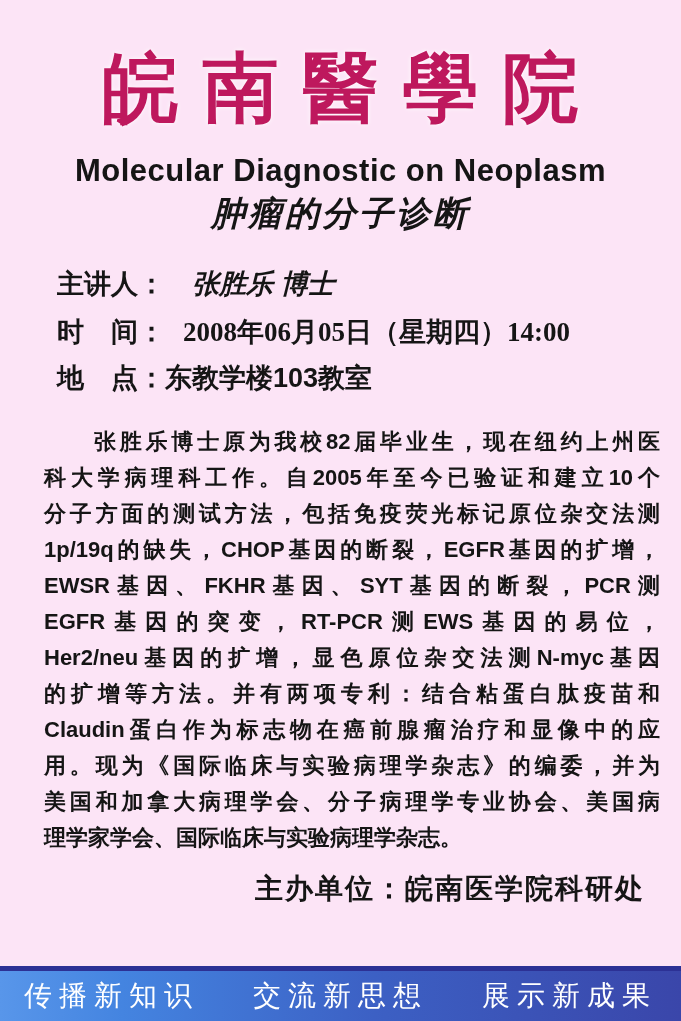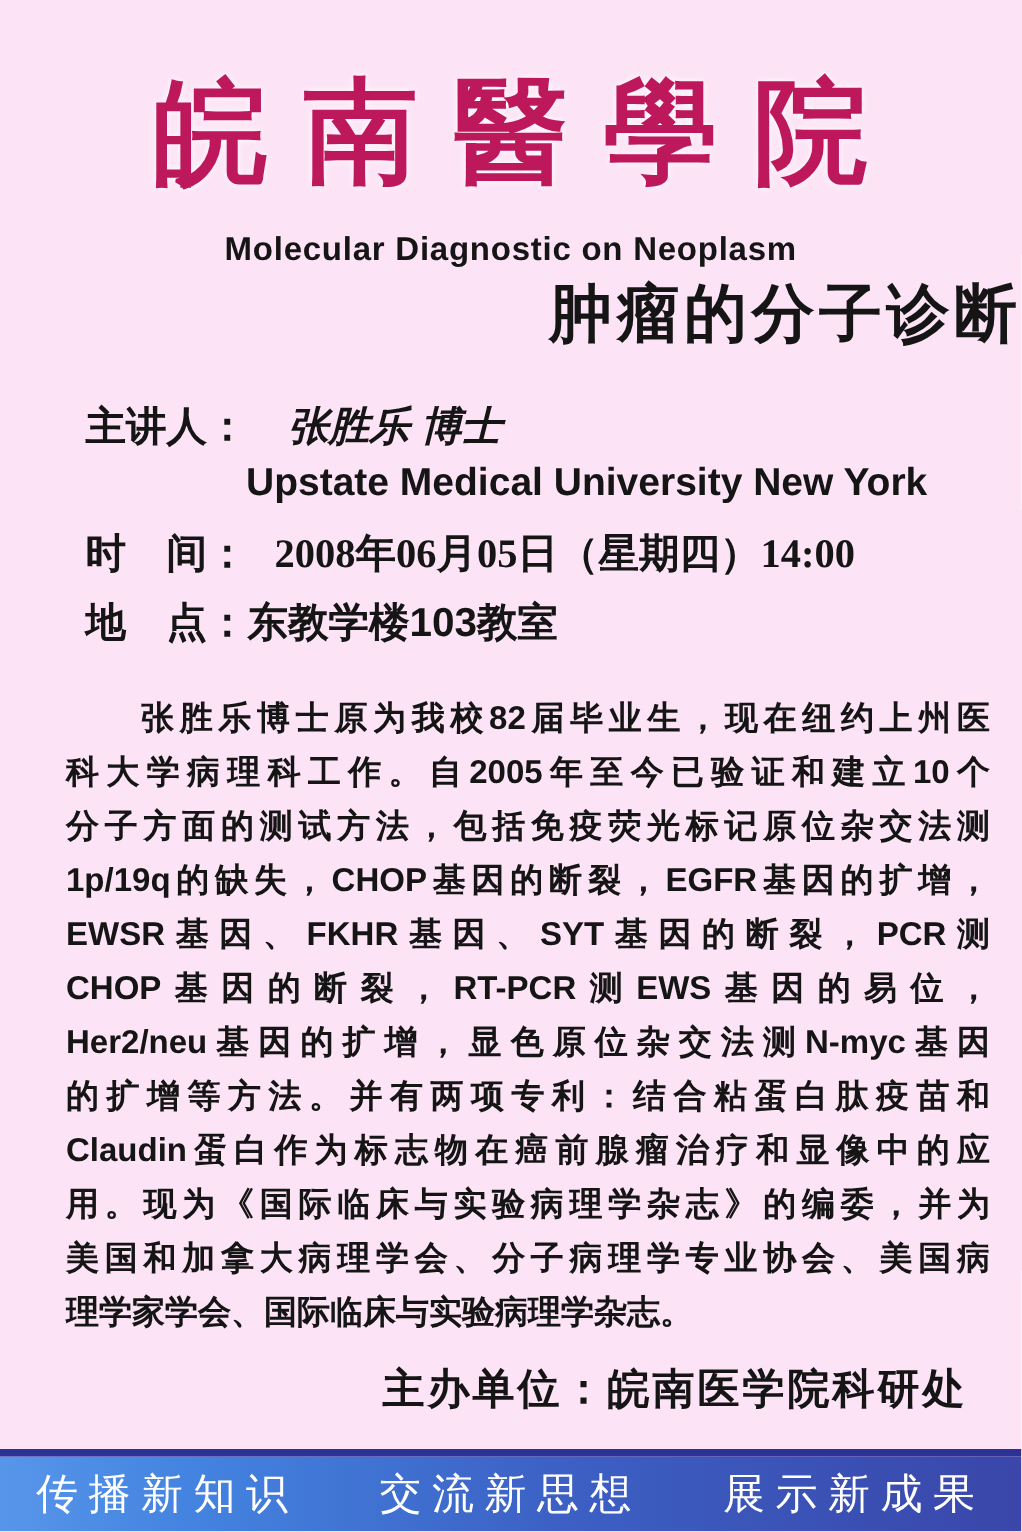--- a/index.html
+++ b/index.html
@@ -22,30 +22,31 @@
     font-size:76px;
     font-weight:bold;
     letter-spacing:24px;
     line-height:1.15;
     text-shadow:0 0 5px rgba(255,255,255,0.95);
     white-space:nowrap;
   }
   .en-title {
     margin-top:22px;
     text-align:center;
-    font-size:22px;
+    font-size:31px;
     font-weight:bold;
     letter-spacing:0.5px;
   }
   .cn-title {
     margin-top:2px;
-    text-align:right;
-    font-size:42px;
+    text-align:center;
+    font-size:34px;
     font-weight:bold;
     letter-spacing:3px;
+    font-style:italic;
   }
   .info {
     margin:32px 28px 0 57px;
     font-size:27px;
     font-weight:bold;
     line-height:31px;
   }
   .row-affiliation { margin-left:107px; margin-top:6px; font-size:26px; }
   .row-time       { margin-top:17px;font-family:Liberation Serif, serif; }
   .row-location   { margin-top:15px; }
@@ -94,36 +95,35 @@
   <div class="school-title">皖南醫學院</div>
 
   <div class="en-title">Molecular Diagnostic on Neoplasm</div>
 
   <div class="cn-title">肿瘤的分子诊断</div>
 
   <div class="info">
     <div class="info-row row-speaker">
       <span>主讲人：</span><span class="gap-med">张胜乐 博士</span>
     </div>
-    <div class="info-row row-affiliation">Upstate Medical University New York</div>
     <div class="info-row row-time">
       <span>时　间：</span><span class="gap-wide">2008年06月05日（星期四）14:00</span>
     </div>
     <div class="info-row row-location">
       <span>地　点：</span><span>东教学楼103教室</span>
     </div>
   </div>
 
   <div class="bio">
     <div class="bio-line first">张胜乐博士原为我校82届毕业生，现在纽约上州医</div>
     <div class="bio-line">科大学病理科工作。自2005年至今已验证和建立10个</div>
     <div class="bio-line">分子方面的测试方法，包括免疫荧光标记原位杂交法测</div>
     <div class="bio-line">1p/19q的缺失，CHOP基因的断裂，EGFR基因的扩增，</div>
     <div class="bio-line">EWSR基因、FKHR基因、SYT基因的断裂，PCR测</div>
-    <div class="bio-line">CHOP基因的断裂，RT-PCR测EWS基因的易位，</div>
+    <div class="bio-line">EGFR基因的突变，RT-PCR测EWS基因的易位，</div>
     <div class="bio-line">Her2/neu基因的扩增，显色原位杂交法测N-myc基因</div>
     <div class="bio-line">的扩增等方法。并有两项专利：结合粘蛋白肽疫苗和</div>
     <div class="bio-line">Claudin蛋白作为标志物在癌前腺瘤治疗和显像中的应</div>
     <div class="bio-line">用。现为《国际临床与实验病理学杂志》的编委，并为</div>
     <div class="bio-line">美国和加拿大病理学会、分子病理学专业协会、美国病</div>
     <div class="bio-line last">理学家学会、国际临床与实验病理学杂志。</div>
   </div>
 
   <div class="organizer">主办单位：皖南医学院科研处</div>
 

